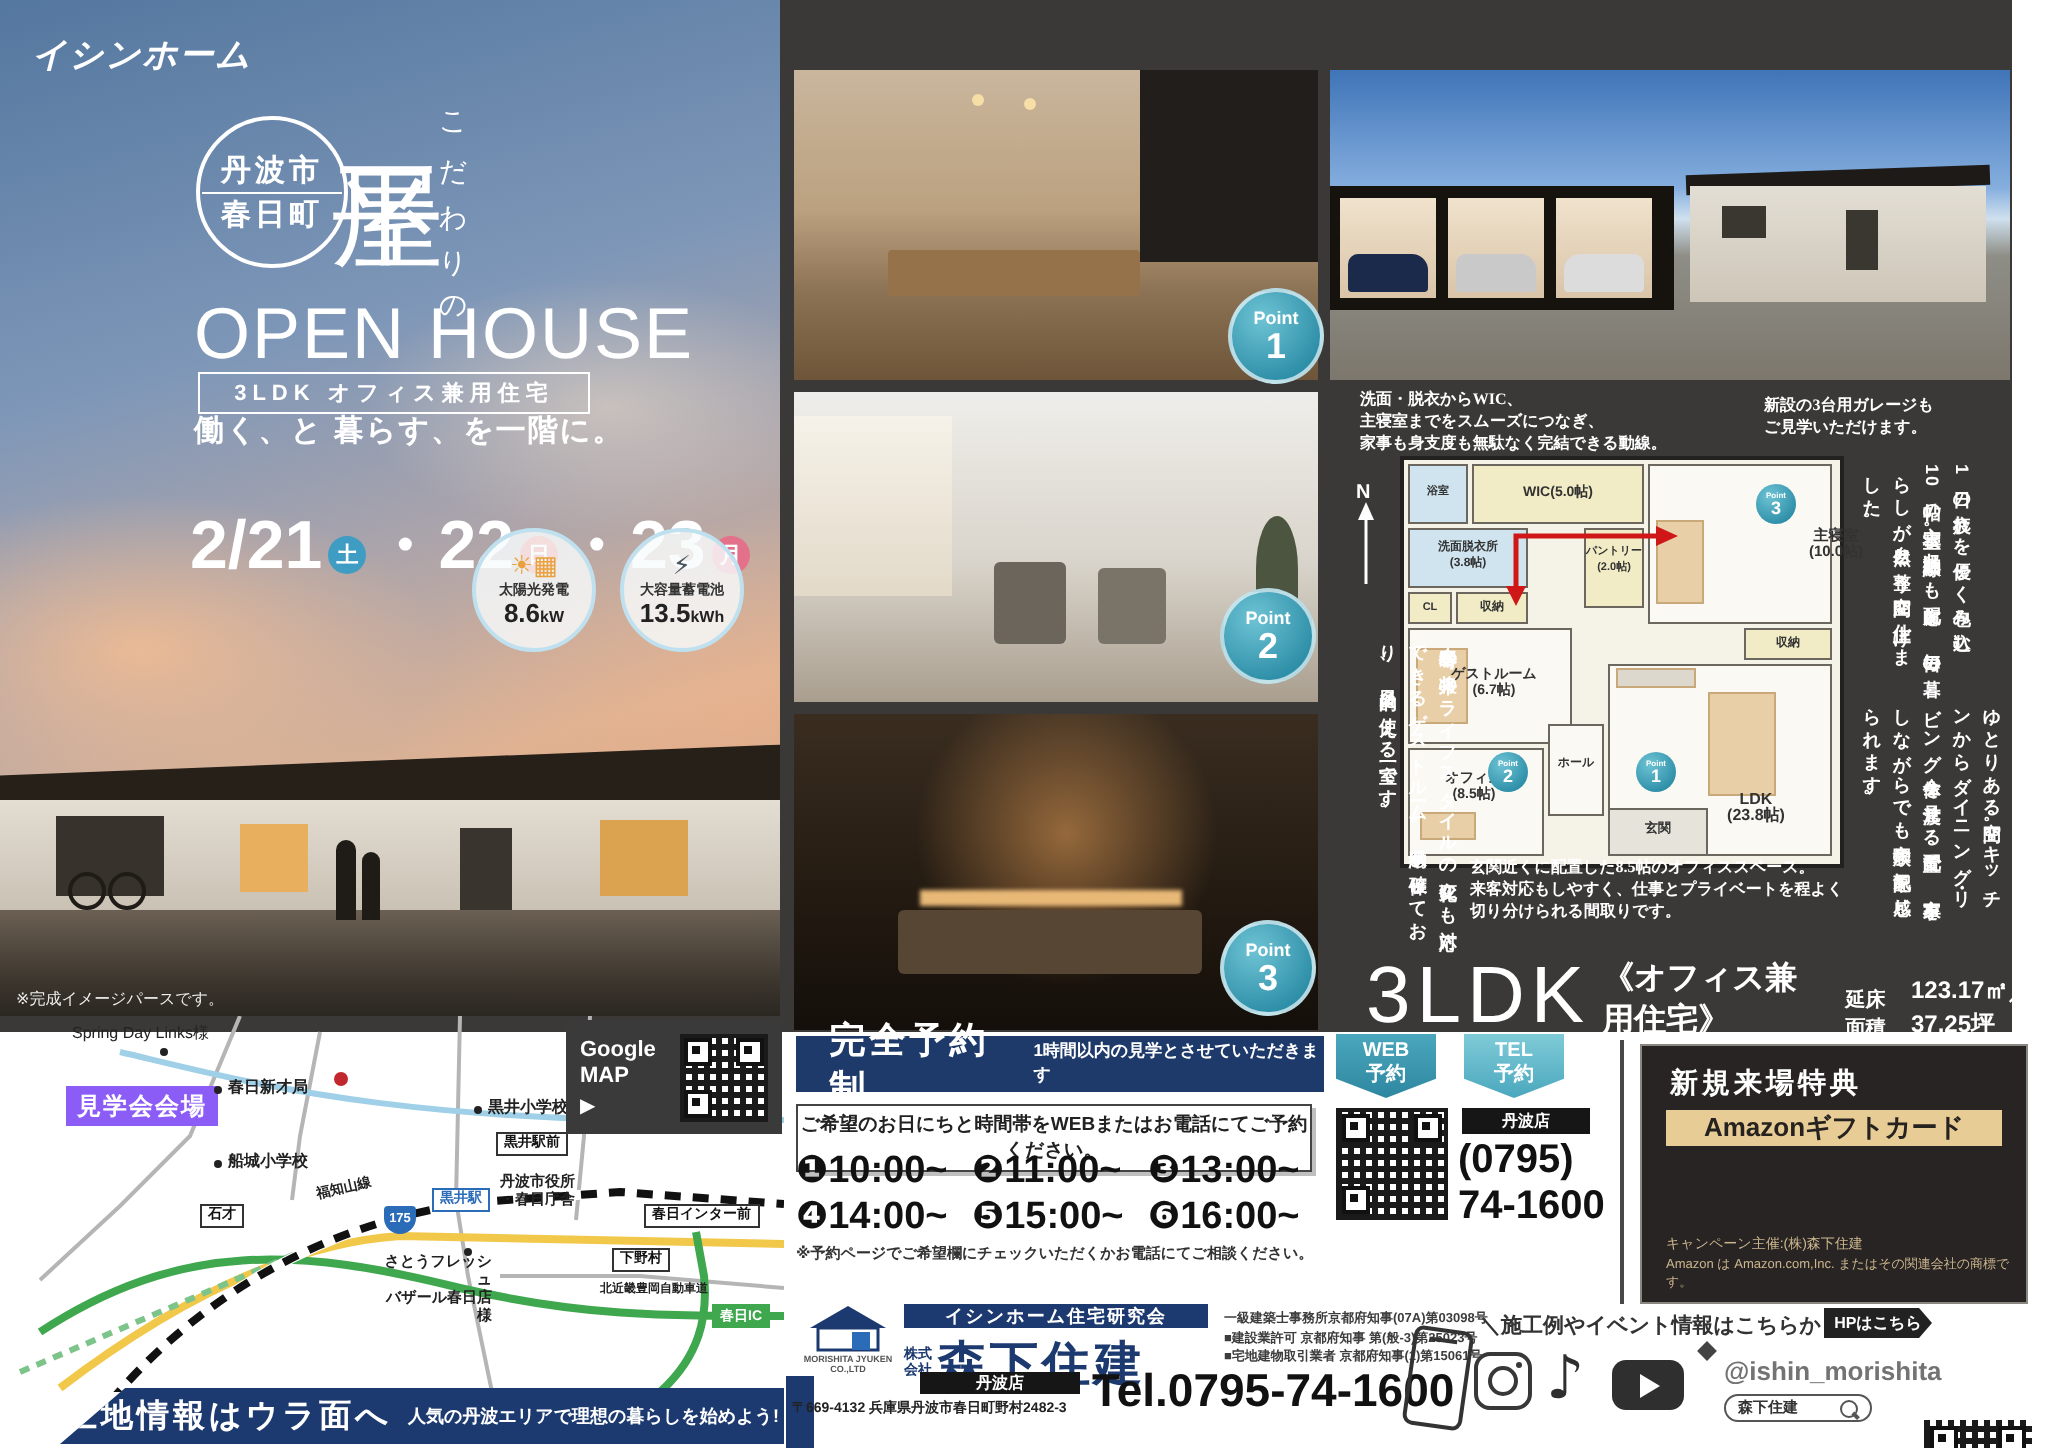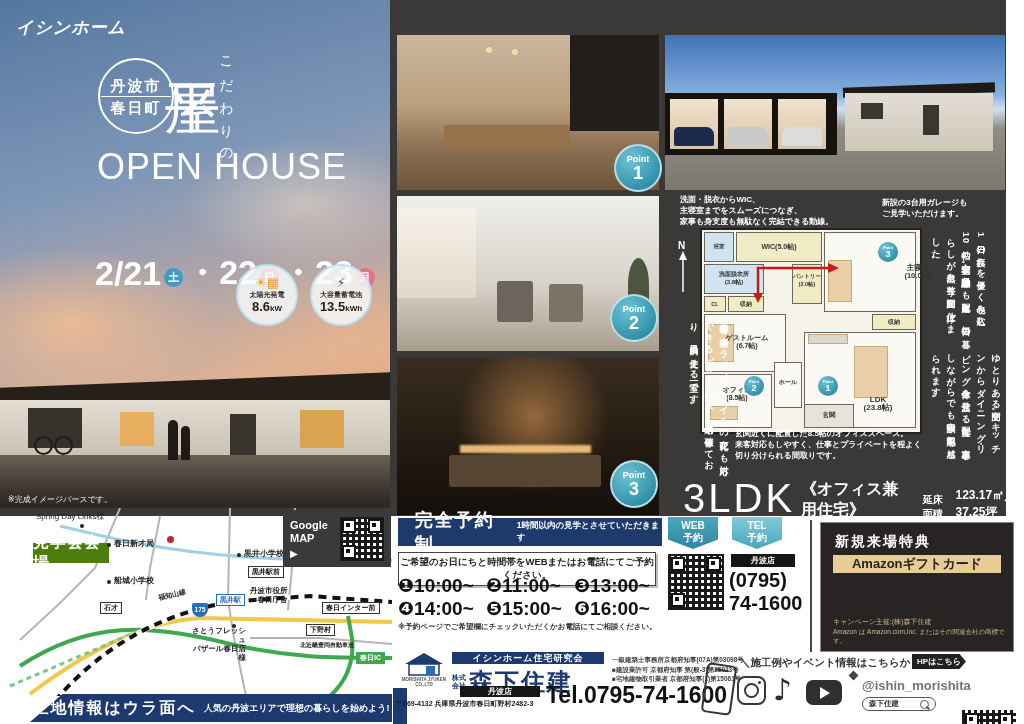--- a/index.html
+++ b/index.html
@@ -45,38 +45,38 @@
   .wall{left:0;top:400px;width:390px;height:58px;background:linear-gradient(180deg,#e3ddd2,#c8c0b2);}
   .ground{left:0;top:455px;width:390px;height:53px;background:linear-gradient(180deg,#6b6053,#3a342c 70%,#2b2722);}
   
   .photo{left:397px;width:262px;overflow:hidden;}
   .point-badge{width:44px;height:44px;border-radius:50%;border:2px solid rgba(255,255,255,.65);
     background:radial-gradient(circle at 35% 30%,#6ec3d4,#2e8fa8 75%);display:flex;flex-direction:column;
     align-items:center;justify-content:center;color:#fff;}
   .point-badge .pt{font-size:9px;line-height:9px;font-weight:bold;}
   .point-badge .pn{font-size:18px;line-height:18px;font-weight:bold;}
   
-  .note{font-size:8px;font-weight:bold;color:#fff;line-height:11px;}
+  .note{font-size:8px;font-weight:bold;color:#fff;line-height:11px;font-family:Liberation Serif, serif;}
   .vnote{font-size:9px;font-weight:bold;color:#fff;line-height:15px;letter-spacing:1px;}
   .plan{left:700px;top:228px;width:218px;height:202px;background:#f5f2e8;border:2px solid #23211f;}
   .room{position:absolute;border:1px solid #6b675f;box-sizing:border-box;}
   .rlabel{position:absolute;font-size:6.5px;font-weight:bold;color:#333;text-align:center;line-height:8px;}
   .decor{position:absolute;background:#e8cfa8;border:1px solid #c9a97a;box-sizing:border-box;}
   .mini-point{position:absolute;width:20px;height:20px;border-radius:50%;
     background:radial-gradient(circle at 35% 30%,#6ec3d4,#2e8fa8 75%);display:flex;flex-direction:column;
     align-items:center;justify-content:center;color:#fff;}
   .mini-point .pt{font-size:4px;line-height:4px;font-weight:bold;}
   .mini-point .pn{font-size:9px;line-height:9px;font-weight:bold;}
   .typeline{display:flex;align-items:flex-end;color:#fff;}
   
   .map-label{font-size:8px;color:#222;font-weight:bold;line-height:9px;}
   .map-box{background:#fff;border:1px solid #333;font-size:7px;font-weight:bold;color:#111;
     padding:1px 3px;line-height:8px;}
   .dot{width:4px;height:4px;border-radius:50%;background:#222;}
-  .venue{background:#4d7c0f;color:#fff;font-size:16px;font-weight:bold;width:76px;height:20px;
+  .venue{background:#8b5cf6;color:#fff;font-size:12px;font-weight:bold;width:76px;height:20px;
     display:flex;align-items:center;justify-content:center;letter-spacing:1px;}
   .gmap{left:283px;top:510px;width:108px;height:57px;background:#3a3a3a;display:flex;
     align-items:center;justify-content:space-between;padding:0 7px;box-sizing:border-box;}
   .qr{background-color:#fff;background-image:
       repeating-linear-gradient(0deg,#1a1a1a 0 3px,transparent 3px 6px),
       repeating-linear-gradient(90deg,#1a1a1a 0 3px,transparent 3px 6px);
       position:relative;}
   .qr i{position:absolute;width:10px;height:10px;border:2px solid #111;background:#fff;}
   .qr i:after{content:"";position:absolute;left:2px;top:2px;width:4px;height:4px;background:#111;}
   .banner{left:30px;top:694px;width:362px;height:28px;background:#1c3a70;color:#fff;
@@ -129,20 +129,22 @@
     <div class="abs loc-circle">
       <span>丹波市</span>
       <i class="loc-div"></i>
       <span>春日町</span>
     </div>
 
     <div class="abs vert v-sub" style="left:218px;top:46px;height:150px;">こだわりの</div>
     <div class="abs vert v-title" style="left:164px;top:40px;height:130px;">平屋</div>
 
     <div class="abs openhouse" style="left:97px;top:146px;">OPEN HOUSE</div>
+    <div class="abs typebox" style="left:99px;top:186px;">3LDK オフィス兼用住宅</div>
+    <div class="abs tagline" style="left:97px;top:206px;">働く、と 暮らす、を一階に。</div>
 
     <div class="abs dates" style="left:95px;top:222px;">
       <span class="num">2/21</span>
       <span class="dow" style="background:#3f9cc3;">土</span>
       <span class="num">・22</span>
       <span class="dow" style="background:#dd5a4e;">日</span>
       <span class="num">・23</span>
       <span class="dow" style="background:#e4718a;">月</span>
     </div>
 

